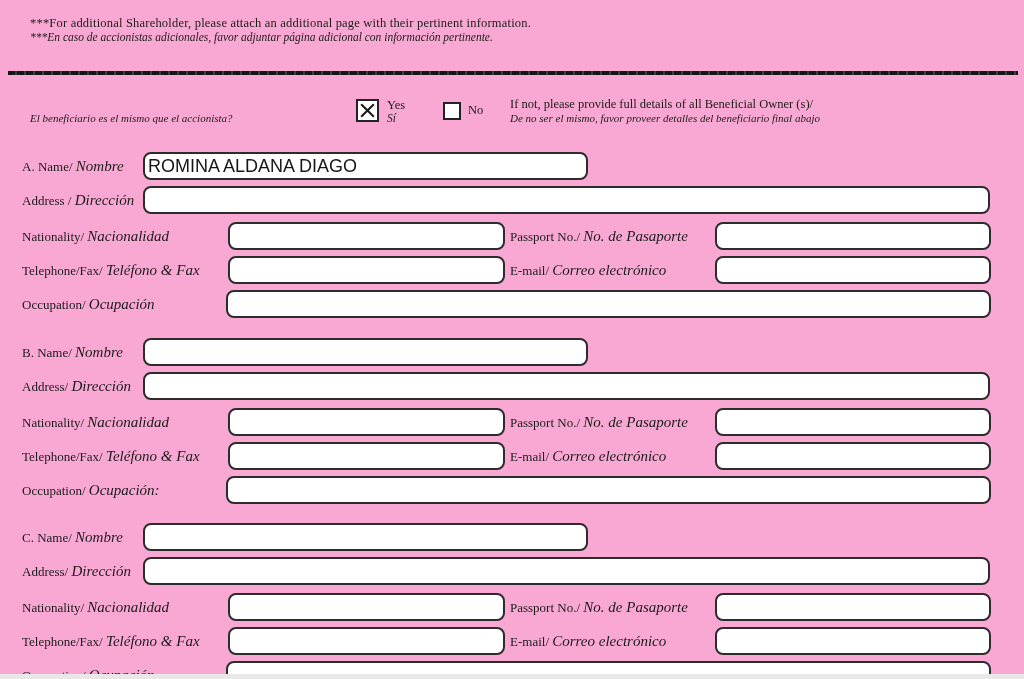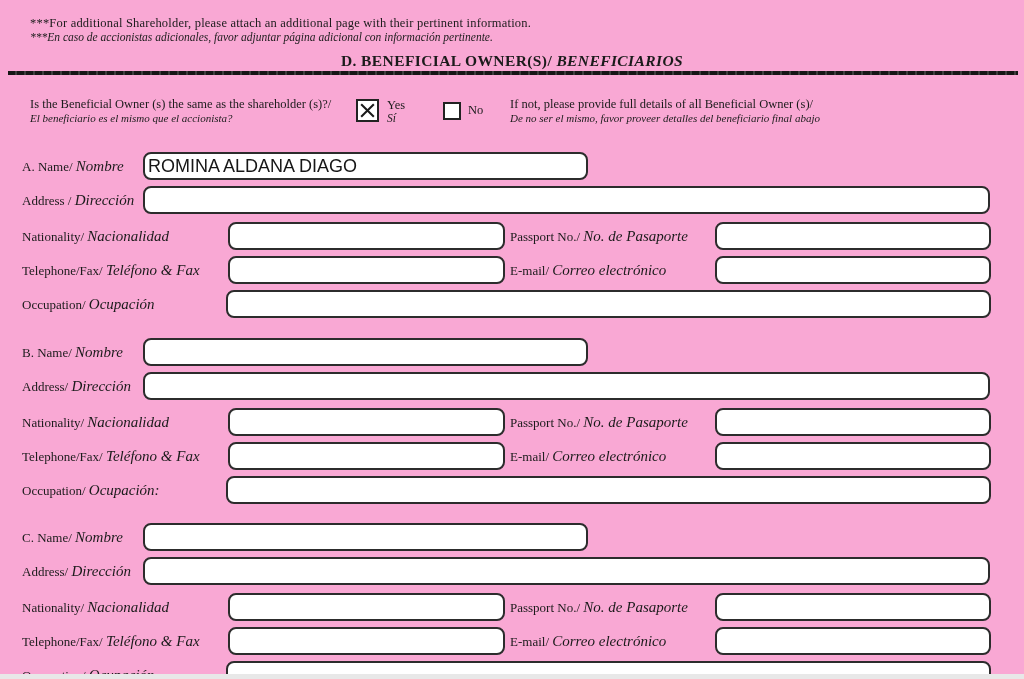--- a/index.html
+++ b/index.html
@@ -43,24 +43,22 @@
   .b-occ{left:226px;width:765px}
 </style>
 </head>
 <body>
 
 <div id="page">
 
   <div class="abs note-en" style="left:30px;top:16px">***For  additional Shareholder, please attach an additional page with their pertinent information.</div>
   <div class="abs note-es" style="left:30px;top:31px">***En caso de accionistas adicionales,  favor adjuntar página adicional con información pertinente.</div>
 
-  <div class="abs title" style="left:0;top:52px"><span>D. BENEFICIAL OWNER(S)/ </span><span class="es">BENEFICIARIOS</span></div>
   <div class="abs rule" style="top:71px"></div>
 
-  <div class="abs q-en" style="left:30px;top:97px">Is the Beneficial Owner (s) the same as the shareholder (s)?/</div>
   <div class="abs q-es" style="left:30px;top:112px">El beneficiario es el mismo que el accionista?</div>
 
   <div class="cb" style="left:356px;top:99px;width:23px;height:23px">
     <svg viewBox="0 0 24 24">
       <path d="M4 4 L20 20 M20 4 L4 20" stroke="#1a1a1a" stroke-width="2.6" fill="none"></path>
     </svg>
   </div>
   <div class="abs cb-lbl" style="left:387px;top:98px">Yes</div>
   <div class="abs cb-sub" style="left:387px;top:112px">Sí</div>
 

